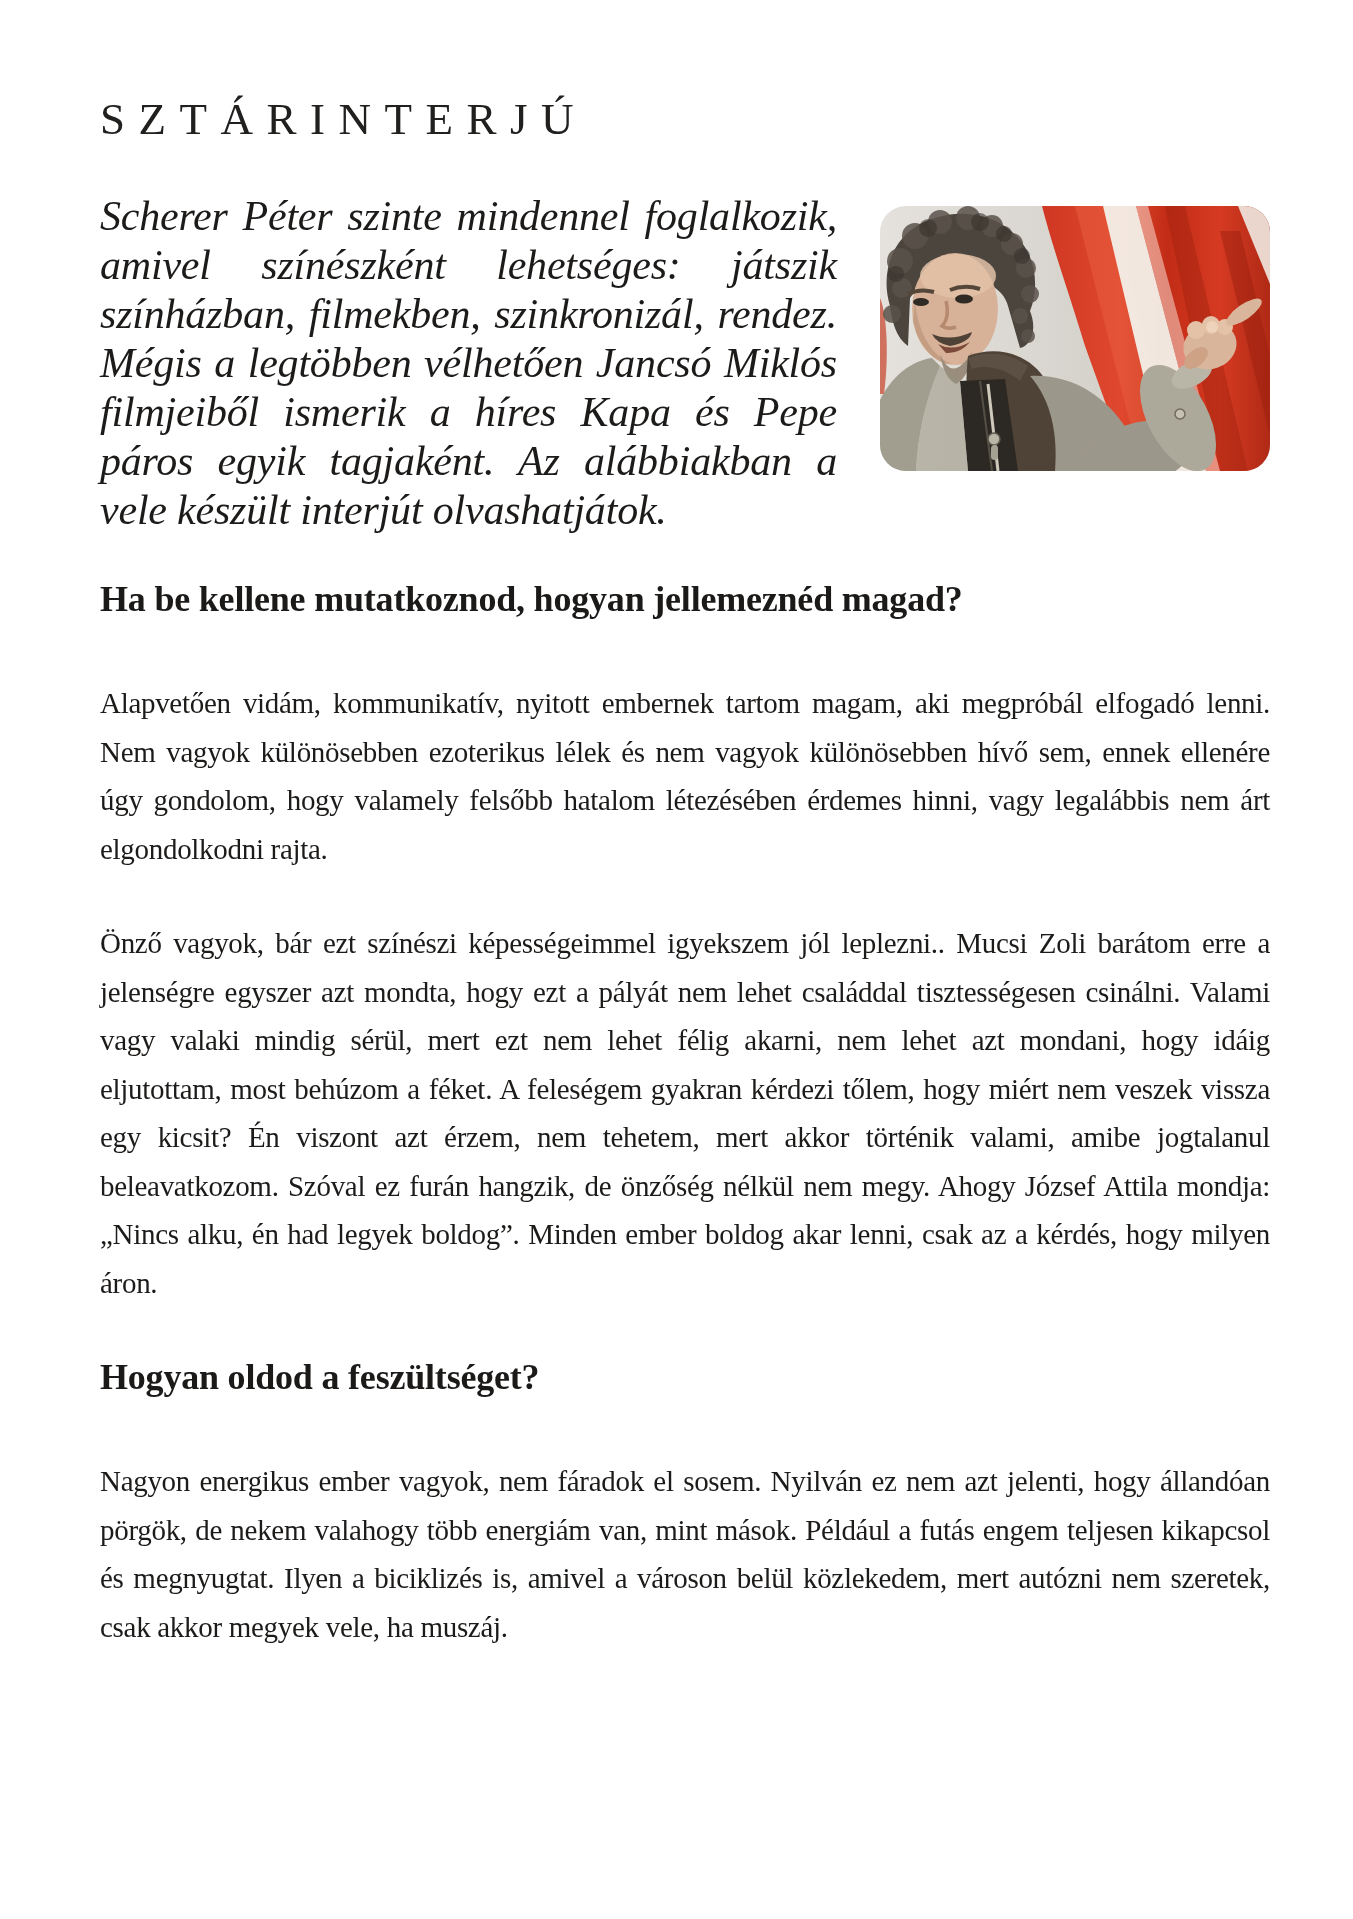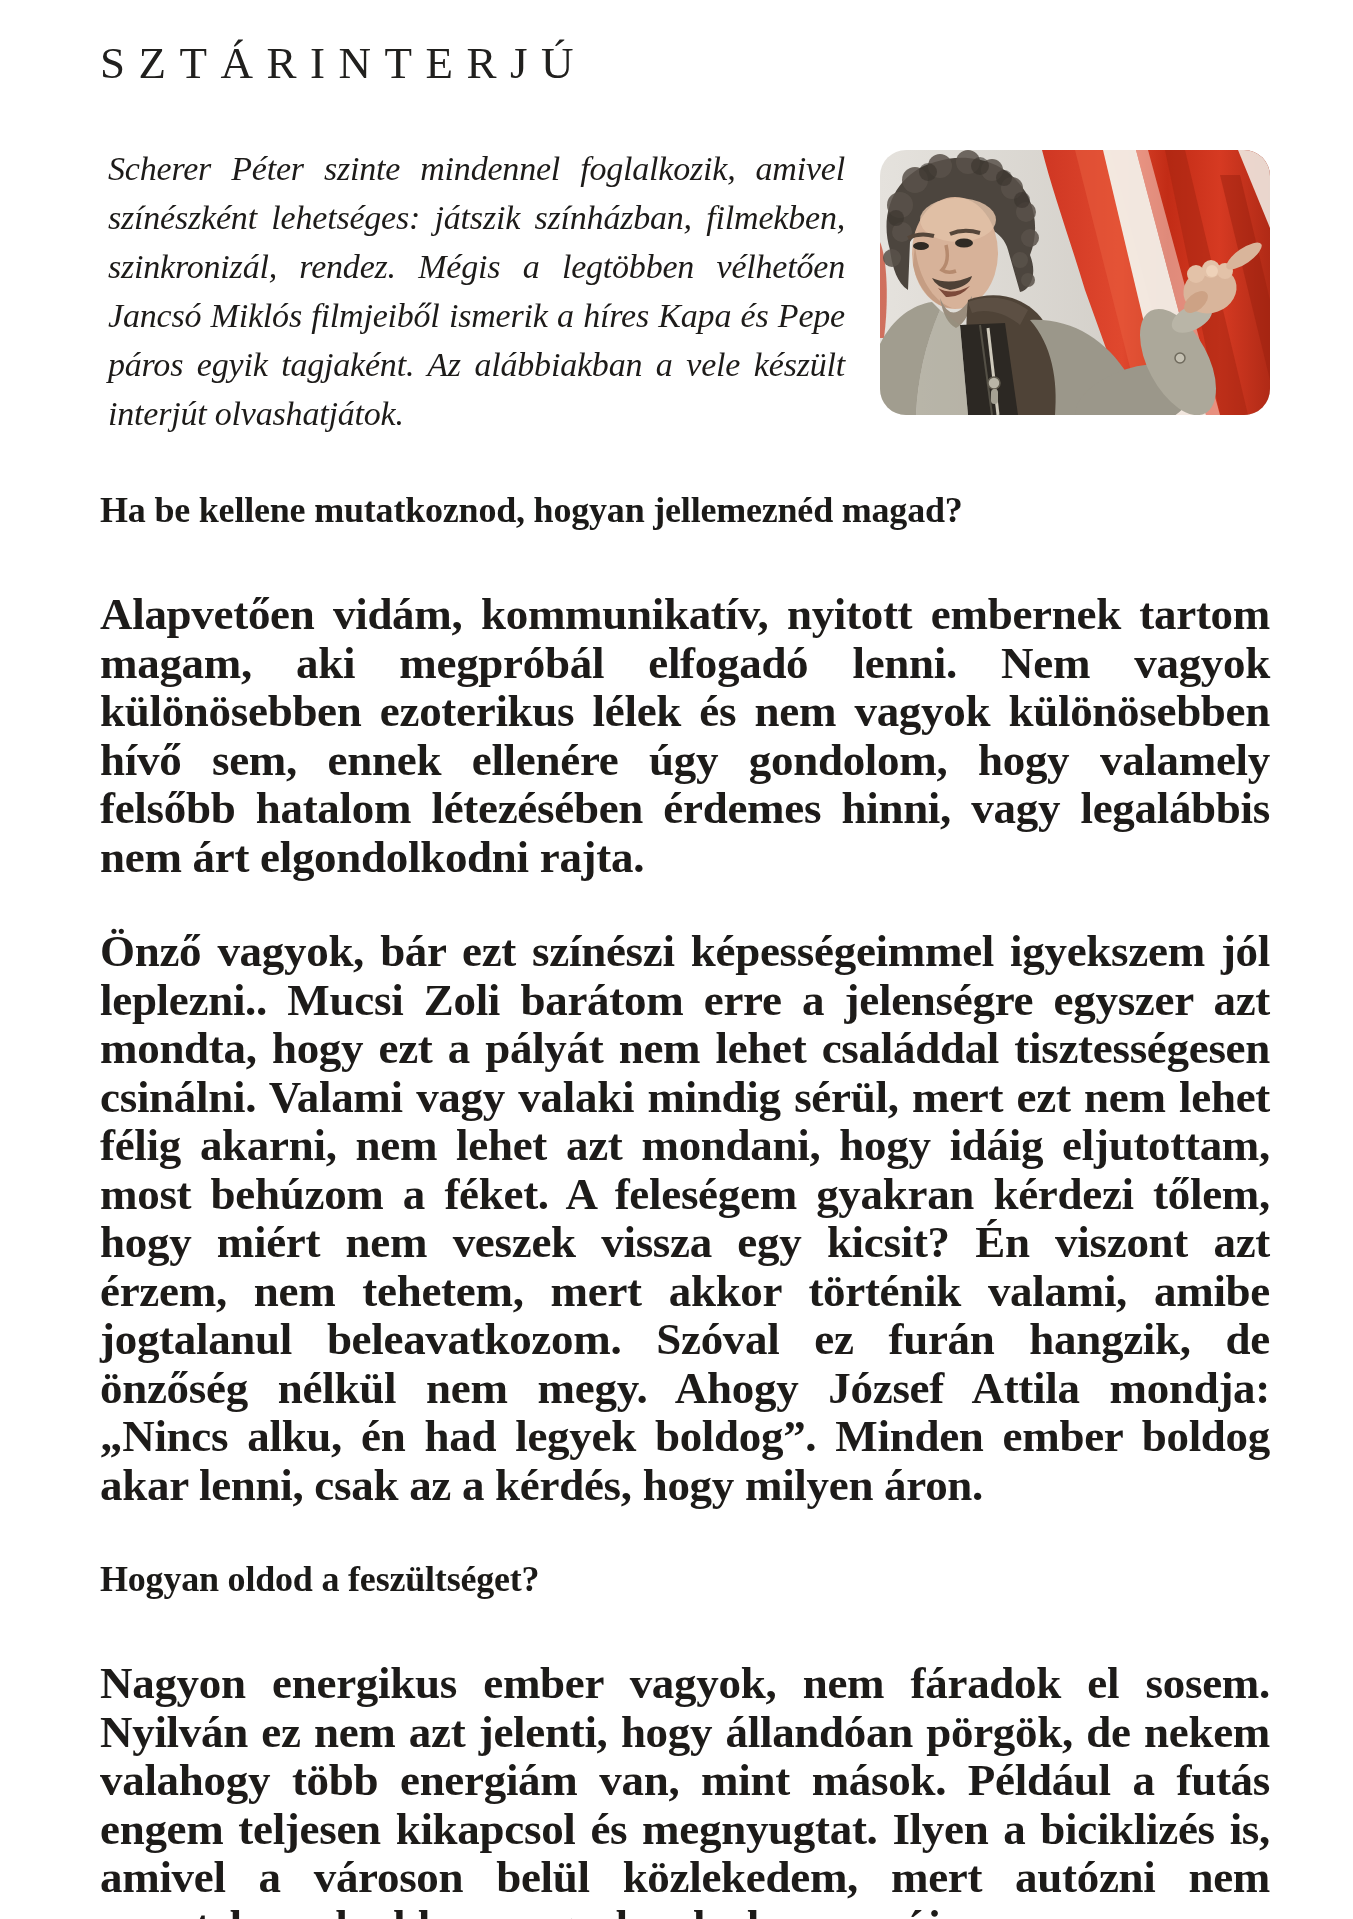--- a/index.html
+++ b/index.html
@@ -1,21 +1,21 @@
 <!DOCTYPE html>
 <html lang="hu"><head>
 <meta charset="utf-8">
 <style>
   html, body { margin: 0; padding: 0; background: #ffffff; }
   .page {
     position: relative;
     width: 1353px;
     height: 1919px;
     box-sizing: border-box;
-    padding: 41px 83px 0 100px;
+    padding: 97px 83px 0 100px;
     background: #ffffff;
     overflow: hidden;
     font-family: "Liberation Serif", "DejaVu Serif", serif;
     color: #1d1b19;
   }
   .kicker {
     font-size: 45px;
     line-height: 1.0;
     letter-spacing: 0.30em;
     color: #21201e;
@@ -25,23 +25,23 @@
     font-size: 76px;
     line-height: 1.1;
     font-style: italic;
     font-weight: normal;
     margin: 12px 0 0 -2px;
     color: #1b1a18;
   }
   .intro-row { display: flex; margin-top: 50px; }
   .lead {
     width: 737px;
-    margin: 8px;
+    margin: 0;
     font-style: italic;
-    font-size: 34px;
+    font-size: 42px;
     line-height: 49px;
     text-align: justify;
     letter-spacing: -0.2px;
     hyphens: auto;
     -webkit-hyphens: auto;
   }
   .photo {
     width: 390px;
     height: 265px;
     margin: 14px 0 0 auto;
@@ -52,29 +52,28 @@
   .question {
     font-size: 36px;
     line-height: 48px;
     font-weight: bold;
     margin: 0 0 56px 0;
     letter-spacing: -0.2px;
     color: #1b1a18;
   }
   .body-para {
     width: 1170px;
-    font-size: 45px;
+    font-size: 29px;
     line-height: 48.5px;
     text-align: justify;
     margin: 17px 0 46px 0;
     letter-spacing: -0.3px;
     hyphens: auto;
     -webkit-hyphens: auto;
     color: #1d1b19;
-    font-weight: bold;
   }
 </style>
 </head>
 <body>
 
 <div class="page">
 
   <header>
     <div class="kicker">SZTÁRINTERJÚ</div>
   </header>

